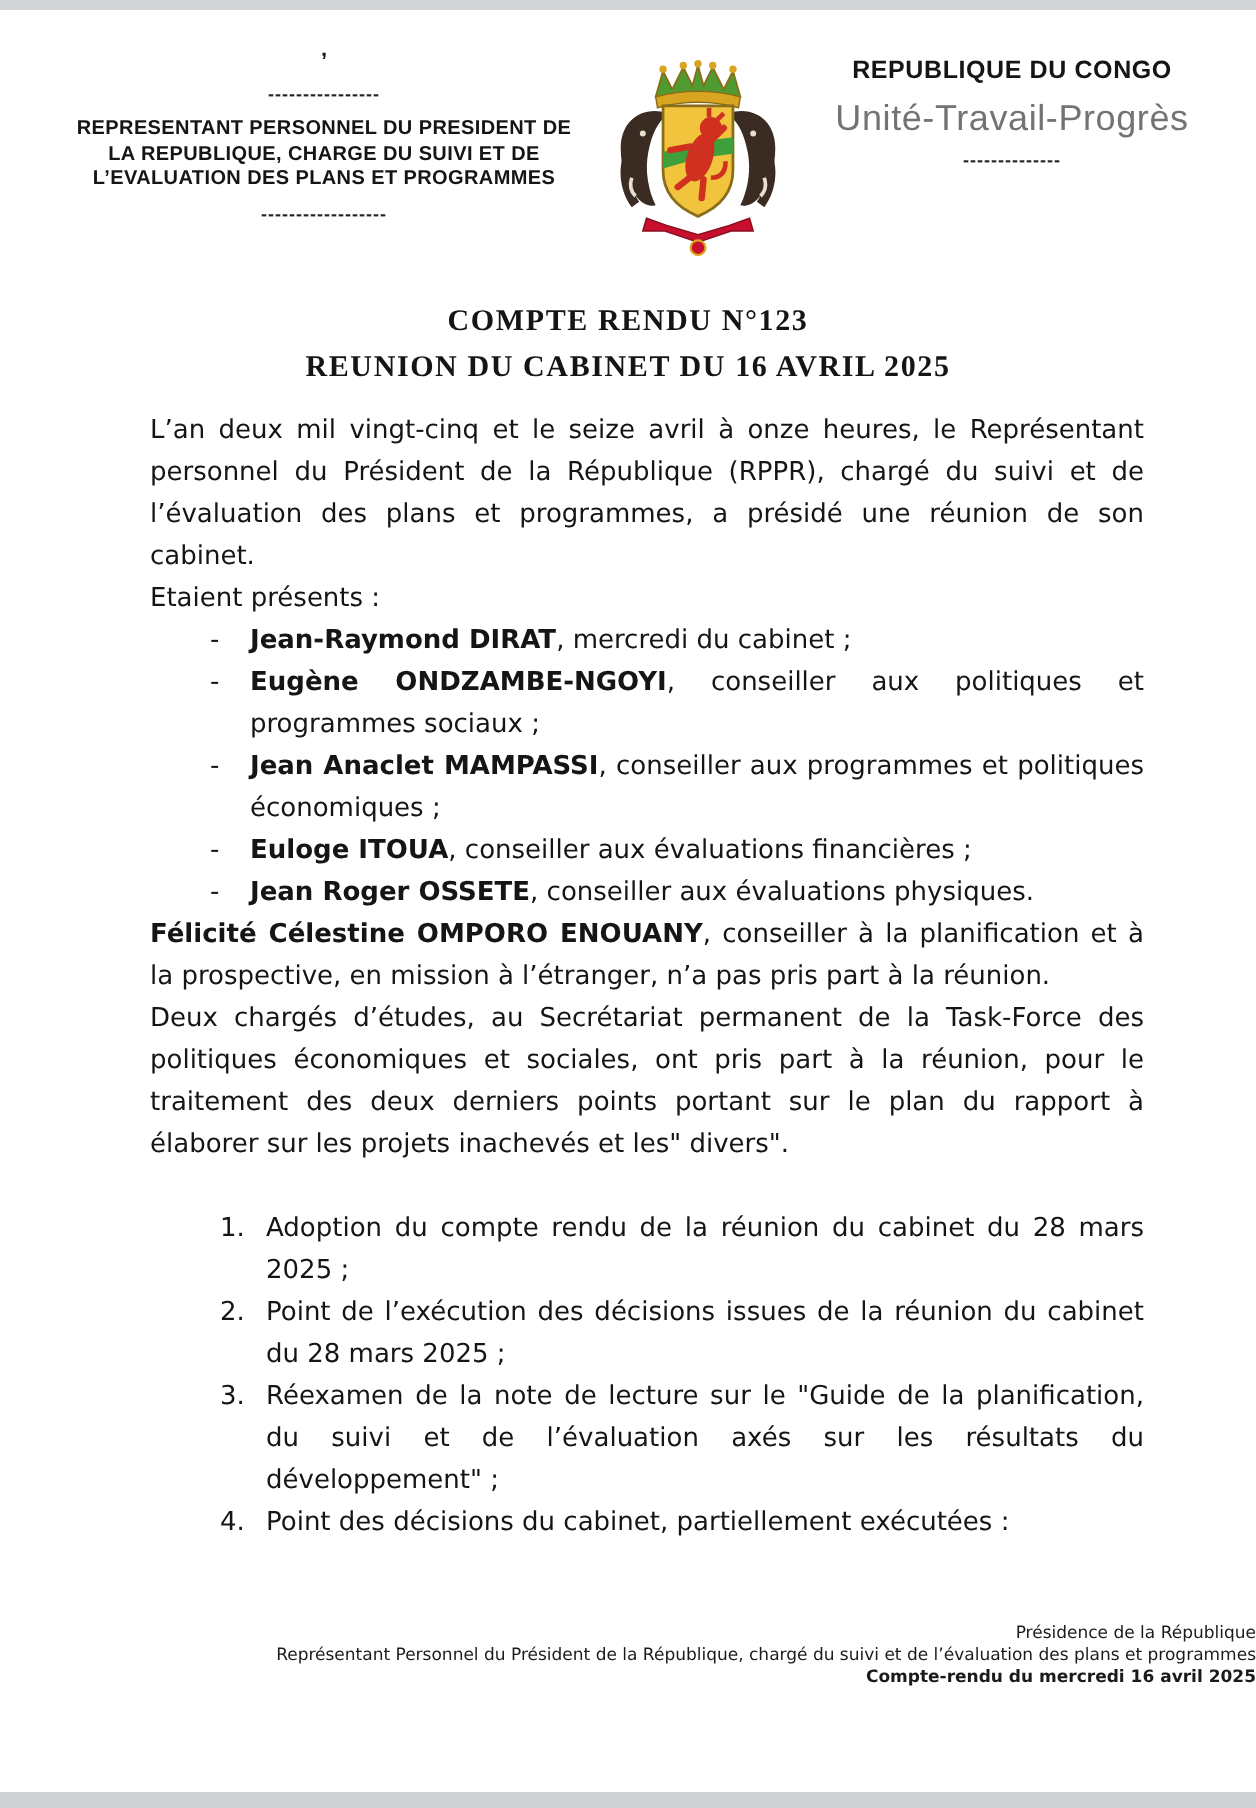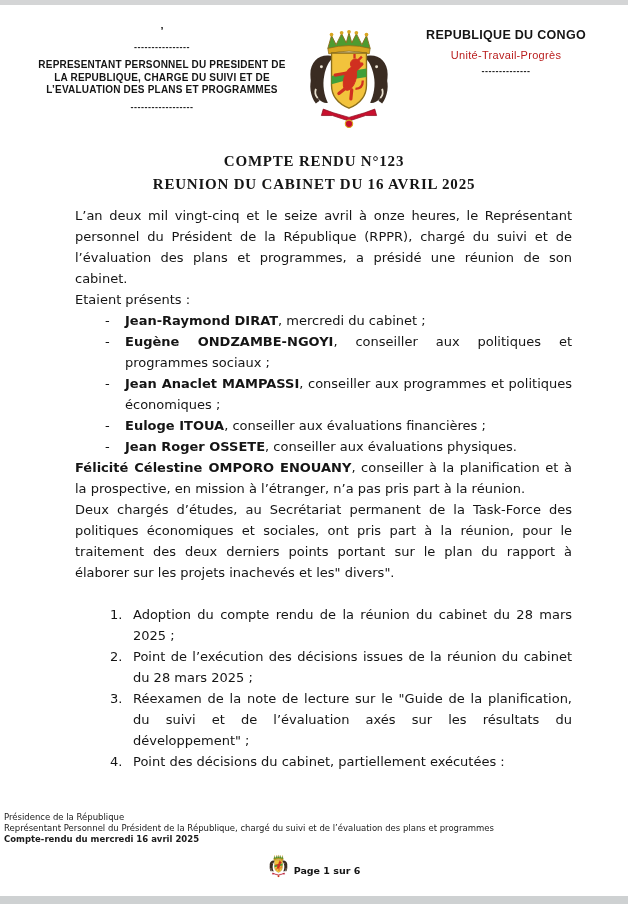--- a/index.html
+++ b/index.html
@@ -12,39 +12,39 @@
   .header{position:absolute;top:26px;left:34px;right:24px;display:flex;align-items:flex-start;}
   .h-left{width:256px;text-align:center;font-family:"Liberation Sans",sans-serif;font-weight:bold;}
   .h-left .mark{font-size:11px;line-height:11px;display:block;}
   .h-left .h-title{font-size:12.5px;letter-spacing:.3px;margin-top:4px;}
   .dashes{font-size:9px;letter-spacing:.5px;font-weight:bold;color:#222;line-height:10px;margin-top:5px;}
   .h-left .h-sub{font-size:10px;line-height:12.5px;margin-top:7px;letter-spacing:.2px;}
   .h-center{flex:1;display:flex;justify-content:center;}
   .emblem-big{width:92px;height:107px;margin-top:2px;}
   .h-right{width:196px;text-align:center;font-family:"Liberation Sans",sans-serif;padding-top:2px;}
   .h-right .h-title{font-size:12.5px;font-weight:bold;letter-spacing:.3px;}
-  .h-right .motto{font-size:11px;color:#b91c1c;margin-top:7px;letter-spacing:.3px;}
+  .h-right .motto{font-size:18px;color:#737373;margin-top:7px;letter-spacing:.3px;}
 
   
   .doc-title{position:absolute;top:150px;left:0;right:0;text-align:center;
              font-weight:bold;font-size:15px;line-height:23px;letter-spacing:.8px;font-family:Liberation Serif, serif;}
 
   
   .docbody{position:absolute;top:205px;left:75px;width:497px;
            font-size:13px;line-height:21px;text-align:justify;}
   .para{text-align:justify;}
   .bname{font-weight:bold;}
   .attendee{position:relative;padding-left:50px;text-align:justify;}
   .attendee .dash{position:absolute;left:30px;top:0;}
   .agenda-item{position:relative;padding-left:58px;text-align:justify;}
   .agenda-item .num{position:absolute;left:35px;top:0;}
   .spacer{height:21px;}
 
   
-  .footer{position:absolute;top:812px;left:4px;right:0;text-align:left;
+  .footer{position:absolute;top:812px;left:16px;right:0;text-align:right;
           font-size:8.5px;line-height:11px;color:#1a1a1a;}
   .footer .fbold{font-weight:bold;}
   .page-row{position:absolute;top:854px;left:0;right:0;display:flex;
             justify-content:center;align-items:center;gap:5px;}
   .emblem-small{width:21px;height:25px;}
   .page-label{font-size:9.5px;font-weight:bold;margin-top:8px;}
 </style>
 </head>
 <body>
 
@@ -148,21 +148,15 @@
     <div class="agenda-item">
       <span class="num">4.</span><span>Point des décisions du cabinet, partiellement exécutées :</span>
     </div>
   </div>
 
   <div class="footer">
     <div>Présidence de la République</div>
     <div>Représentant Personnel du Président de la République, chargé du suivi et de l’évaluation des plans et programmes</div>
     <div class="fbold">Compte-rendu du mercredi 16 avril 2025</div>
   </div>
-  <div class="page-row">
-    <svg class="emblem-small" viewBox="0 0 100 116">
-        <use href="#arms"></use>
-      </svg>
-    <span class="page-label">Page 1 sur 6</span>
-  </div>
 
   <div class="bar-bottom"></div>
 </div>
 
 </body></html>

